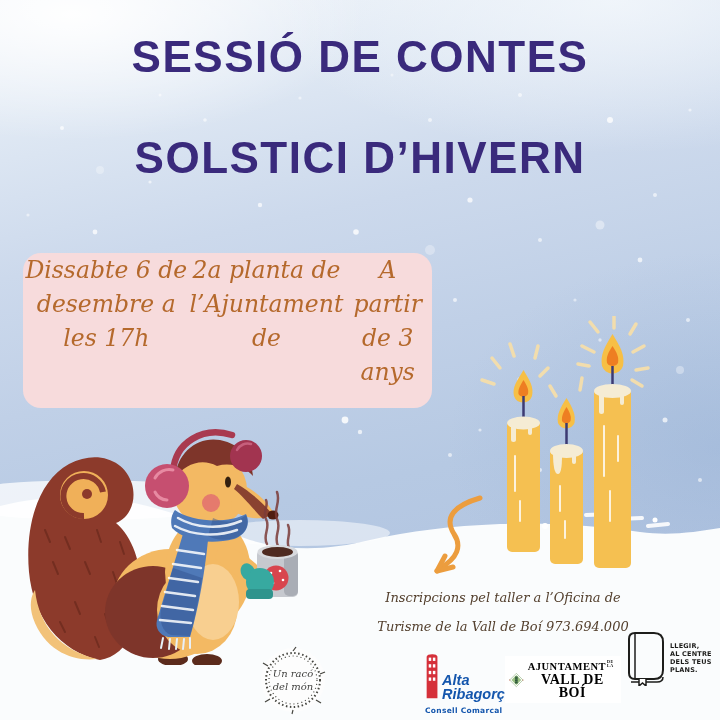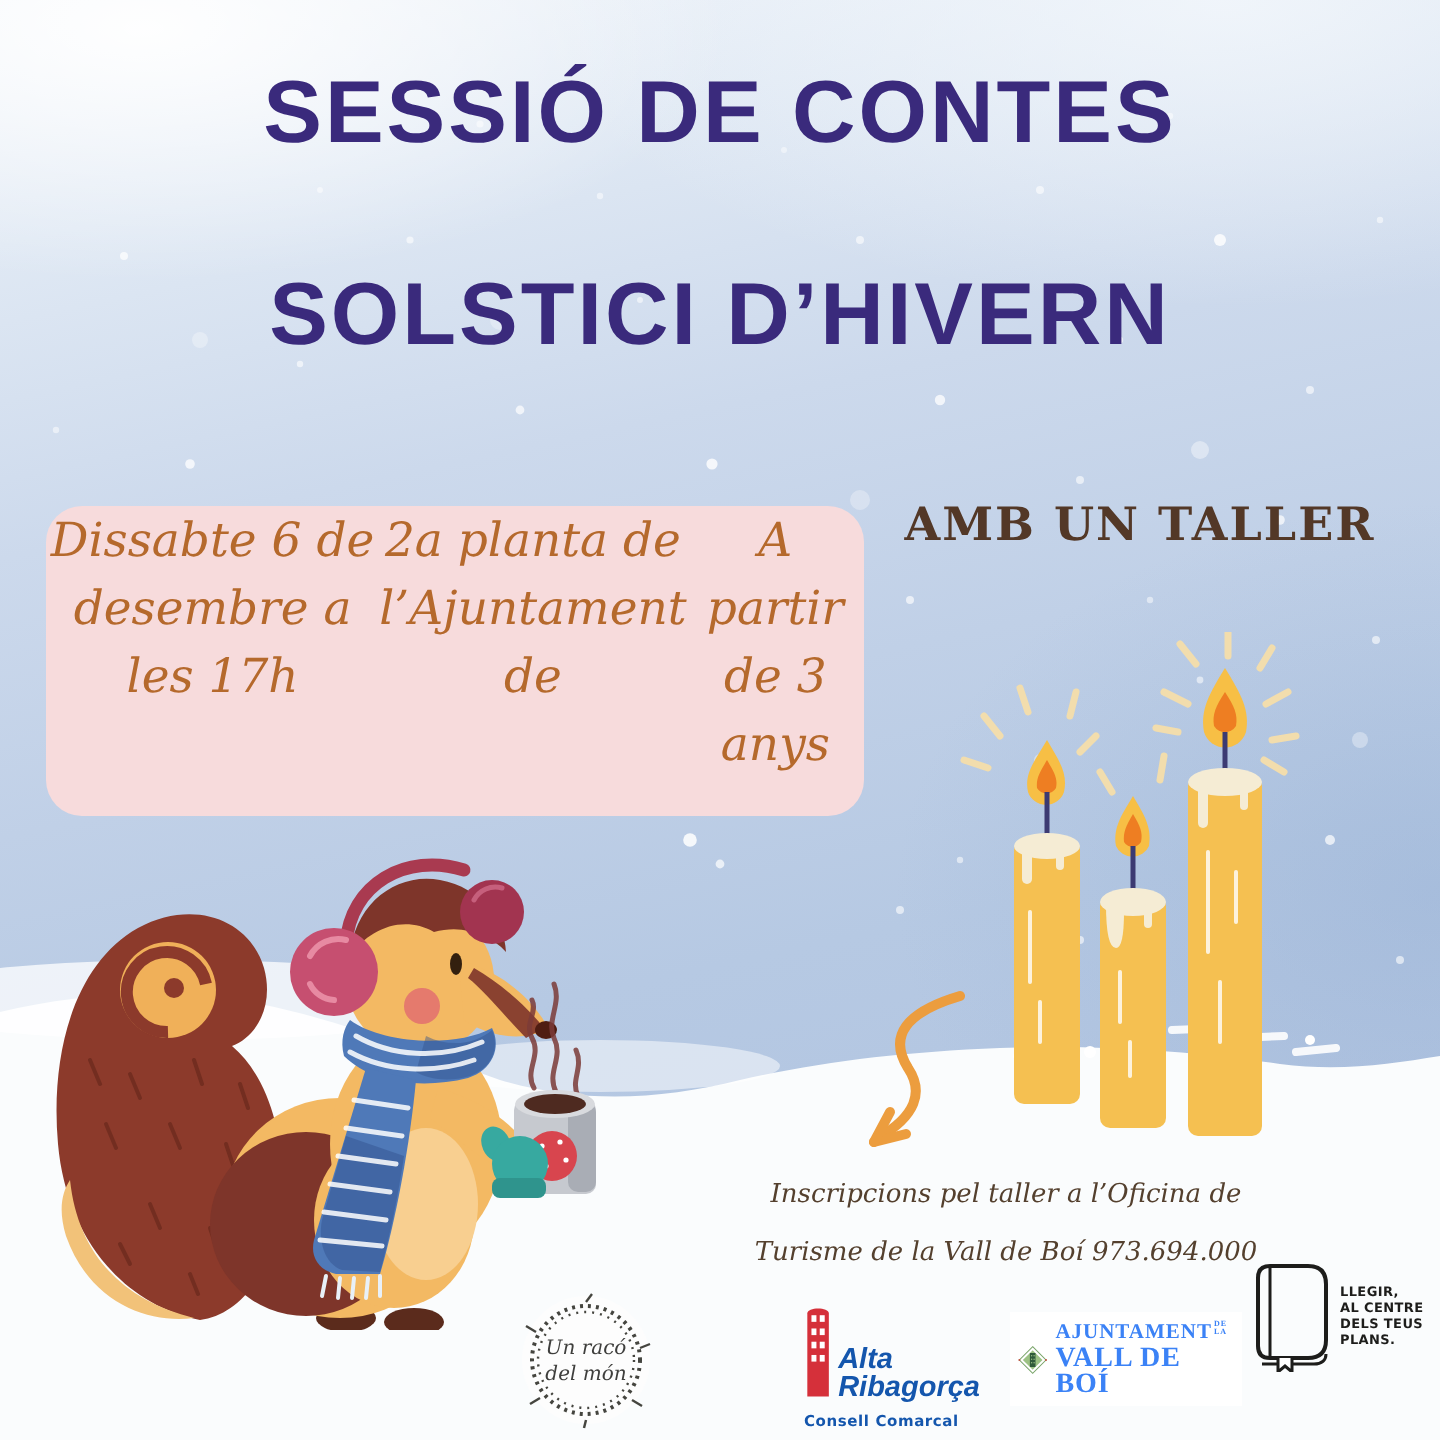--- a/index.html
+++ b/index.html
@@ -29,31 +29,31 @@
   #registration{
     left:304px;top:583px;width:398px;text-align:center;color:#54402e;
     font-family:"DejaVu Serif",serif;font-style:italic;font-size:13px;line-height:29px;
   }
   .logo{position:absolute;}
   #logo-vallboi{left:344px;top:651px;width:66px;height:54px;background:#fff;
     display:flex;flex-direction:column;align-items:center;justify-content:flex-start;padding-top:2px;box-sizing:border-box;}
   .vb-row{display:flex;align-items:baseline;color:#4e9b3f;font-weight:bold;font-size:12px;letter-spacing:.5px;line-height:12px;}
   .vb-de{font-size:5px;margin:0 1px;color:#fff;background:#4e9b3f;padding:0 1px;}
   .vb-tag{font-size:5px;color:#6aa84f;margin-top:1px;letter-spacing:.2px;}
-  #logo-alta{left:402px;top:647px;width:88px;height:66px;}
+  #logo-alta{left:425px;top:647px;width:88px;height:66px;}
   .alta-main{display:flex;align-items:flex-end;}
   .alta-text{font-family:"Liberation Sans",sans-serif;font-weight:bold;font-style:italic;
     color:#1456ad;font-size:14.5px;line-height:14px;margin-left:3px;margin-bottom:2px;}
   .alta-sub{font-size:7.5px;font-weight:bold;color:#1456ad;text-align:left;margin-top:3px;letter-spacing:.3px;}
   #logo-ajuntament{left:505px;top:656px;width:116px;height:47px;background:#fff;
     display:flex;align-items:center;padding:0 4px;box-sizing:border-box;}
-  .aj-text{margin-left:4px;color:#3b82f6;font-family:"Liberation Serif",serif;font-weight:bold;line-height:13px;}
+  .aj-text{margin-left:4px;color:#000000;font-family:"Liberation Serif",serif;font-weight:bold;line-height:13px;}
   .aj-l1{font-size:10.5px;letter-spacing:.5px;display:flex;align-items:flex-start;}
   .aj-dela{font-size:4px;line-height:4px;margin-left:1px;display:inline-block;width:10px;}
-  .aj-l2{font-size:14px;letter-spacing:.5px;}
+  .aj-l2{font-size:14px;letter-spacing:.5px;text-align:center;}
   #logo-llegir{left:627px;top:628px;width:92px;height:60px;display:flex;align-items:center;}
   .llegir-text{margin-left:5px;font-size:6.5px;font-weight:bold;color:#1d1d1b;line-height:8px;letter-spacing:.2px;font-family:"DejaVu Sans",sans-serif;}
 </style>
 </head>
 <body>
 
 <div id="poster">
 
   <svg class="abs" style="left:0;top:0" width="720" height="560" viewBox="0 0 720 560">
     <g fill="#ffffff">
@@ -127,21 +127,21 @@
   <div class="abs title" style="top:32px;">SESSIÓ DE CONTES</div>
   <div class="abs title" style="top:133px;">SOLSTICI D’HIVERN</div>
 
   <div id="info-box" class="abs">
     <span>Dissabte 6 de desembre a les 17h</span>
     <span>2a planta de l’Ajuntament de</span>
     <span>A partir de 3 anys</span>
   </div>
 
   <div id="workshop" class="abs">
-    <span>AMB UN TALLER</span><br>
+    <br>
   </div>
 
   <svg class="abs" style="left:452px;top:316px" width="210" height="260" viewBox="0 0 210 260">
 
     <g stroke="#f2ddad" stroke-width="3.5" stroke-linecap="round">
       <path d="M 40 42 L 48 52"></path>
         <path d="M 58 28 L 62 40"></path>
         <path d="M 86 30 L 83 42"></path>
       <path d="M 30 64 L 42 68"></path>
         <path d="M 96 52 L 88 60"></path>

